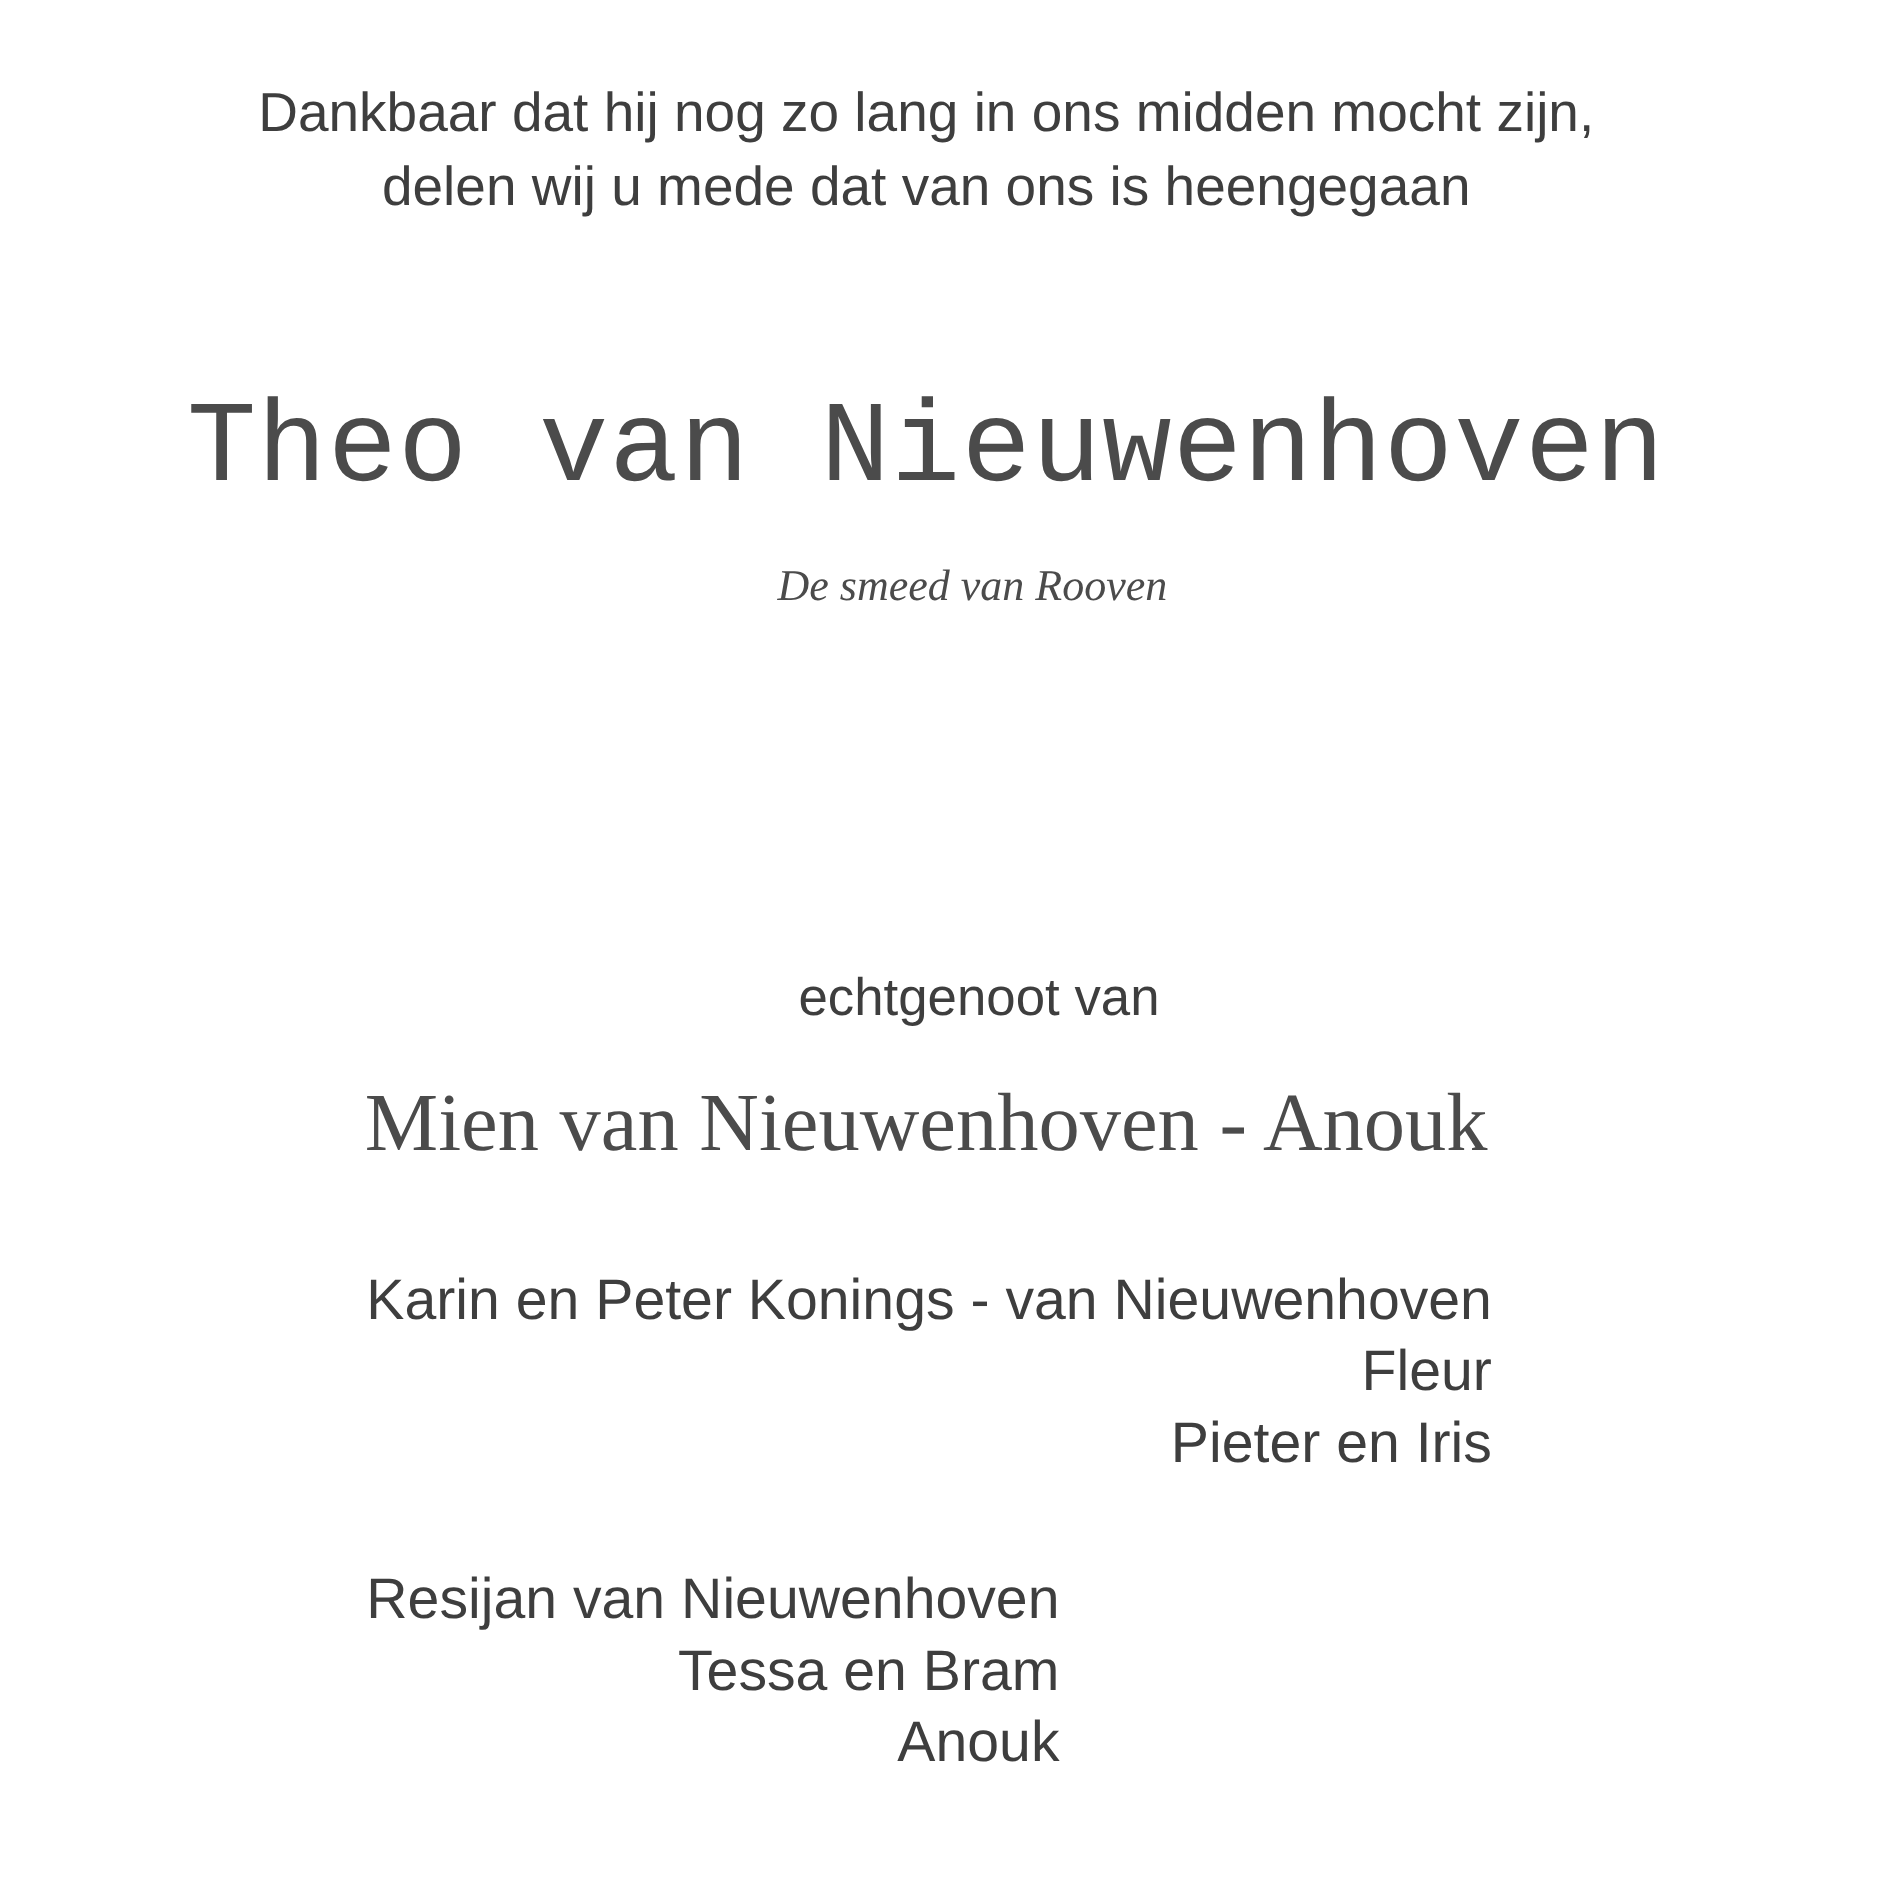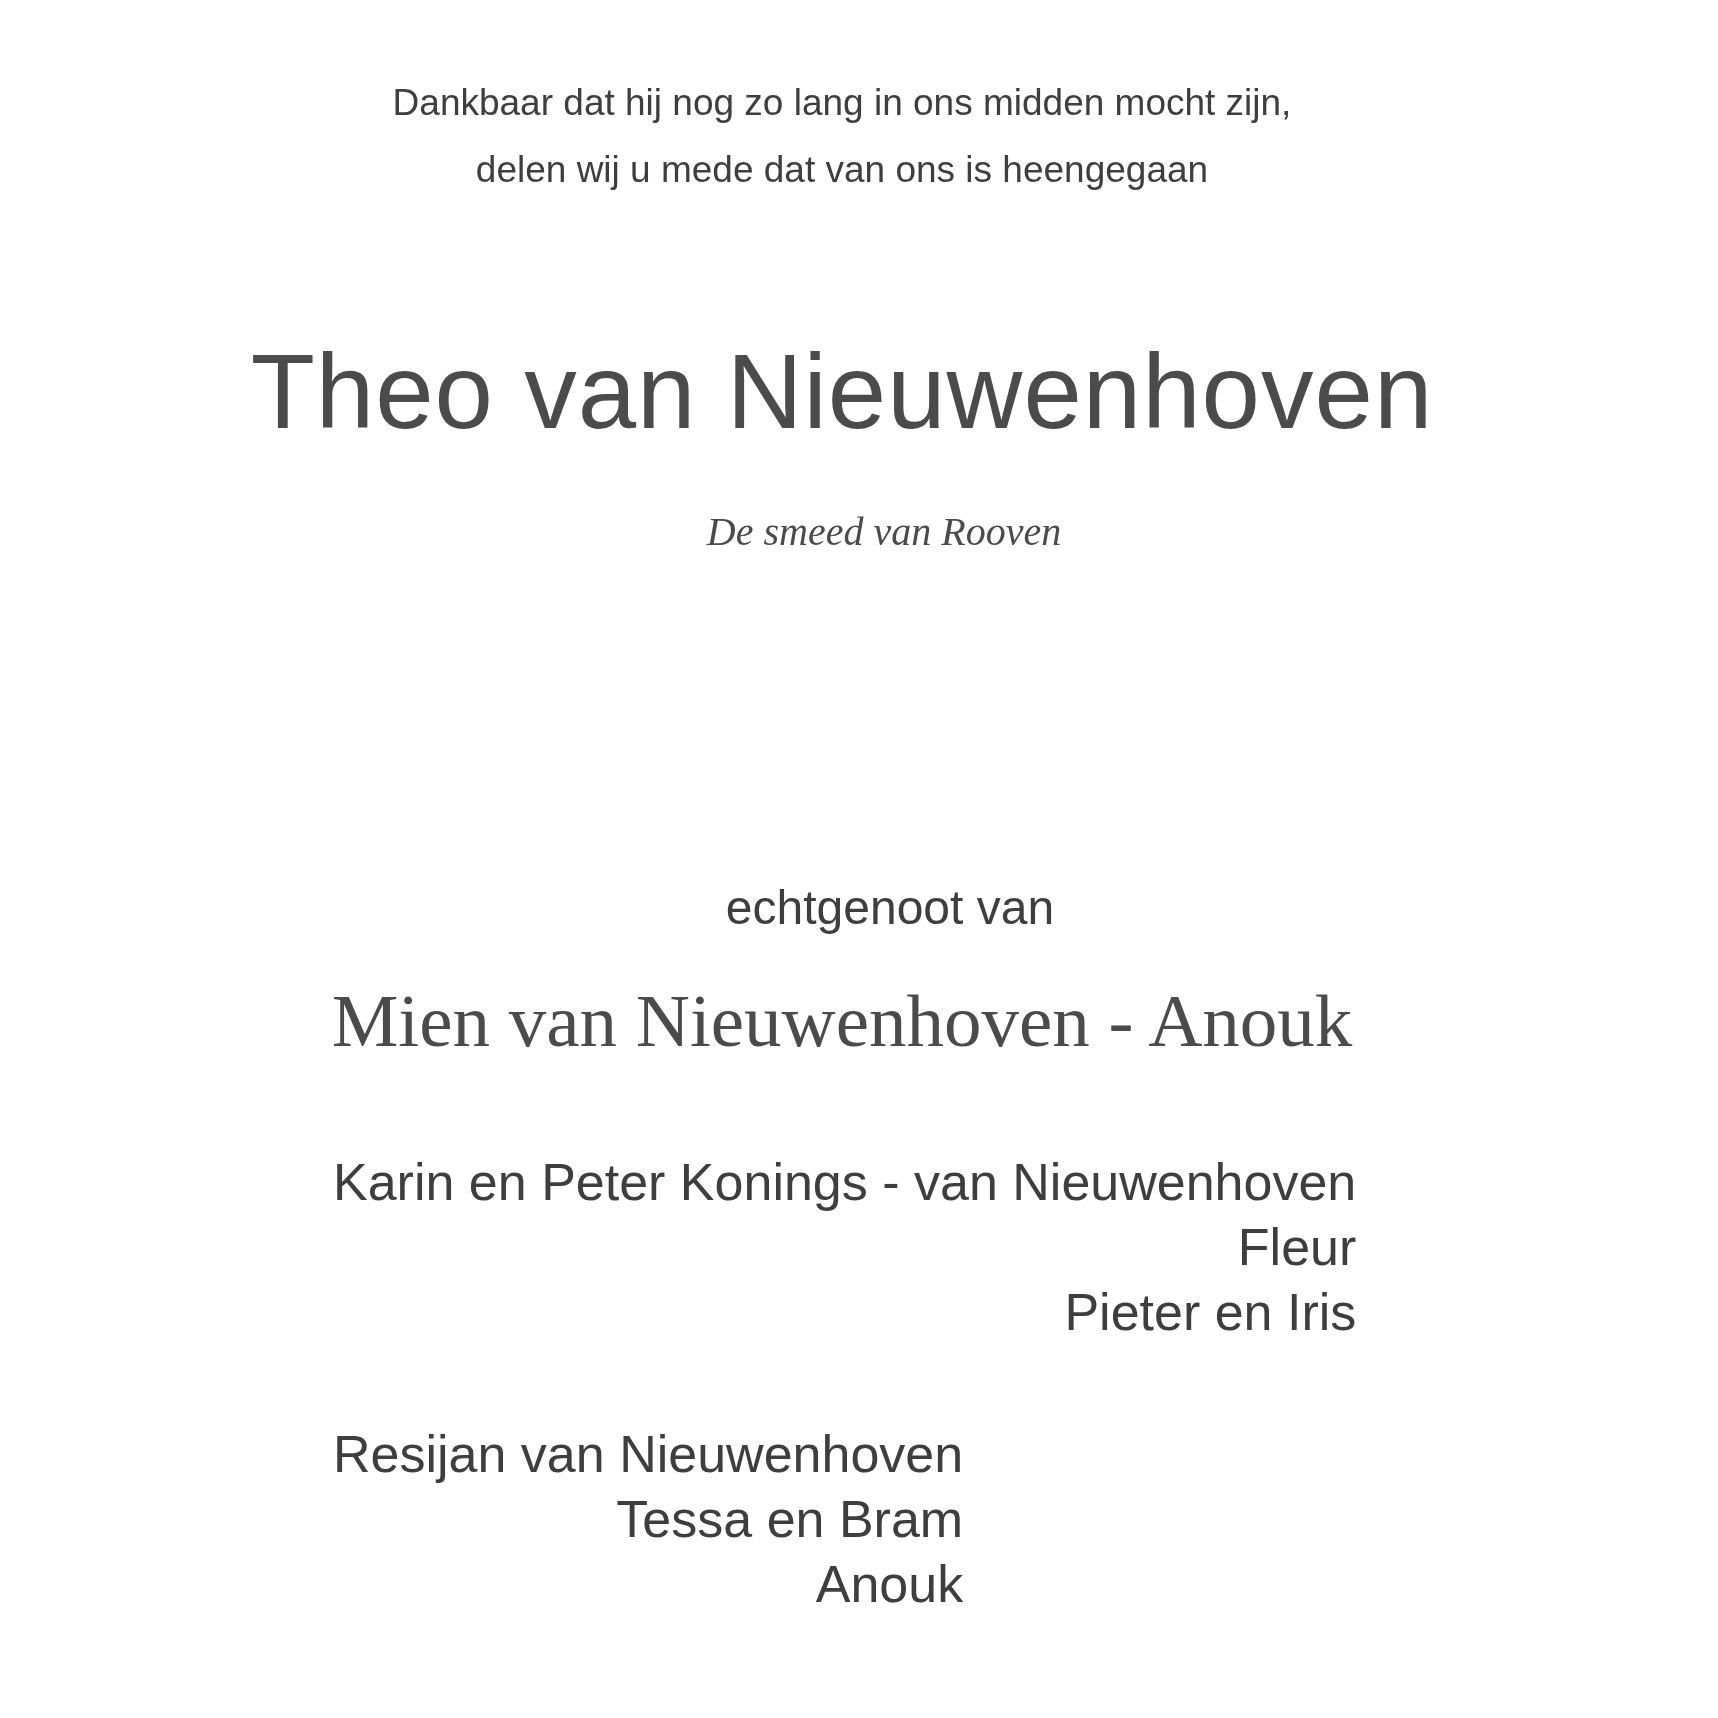--- a/index.html
+++ b/index.html
@@ -17,28 +17,28 @@
     color: var(--sans-color, #3e3e3e);
   }
   .centered {
     position: absolute;
     left: 0;
     width: 1684px;
     text-align: center;
   }
   .intro {
     top: 69px;
-    font-size: 37px;
+    font-size: 50px;
     line-height: 67px;
     color: var(--sans-color, #3e3e3e);
   }
   .deceased-name {
-    top: 339px;
+    top: 356px;
     margin: 0;
-    font-family: Liberation Sans, sans-serif;
+    font-family: Liberation Mono, monospace;
     font-weight: normal;
     font-size: 105px;
     line-height: 105px;
     letter-spacing: 1px;
     color: var(--serif-color, #4b4b4b);
   }
   .nickname {
     top: 502px;
     font-family: Liberation Serif, serif;
     font-style: italic;

